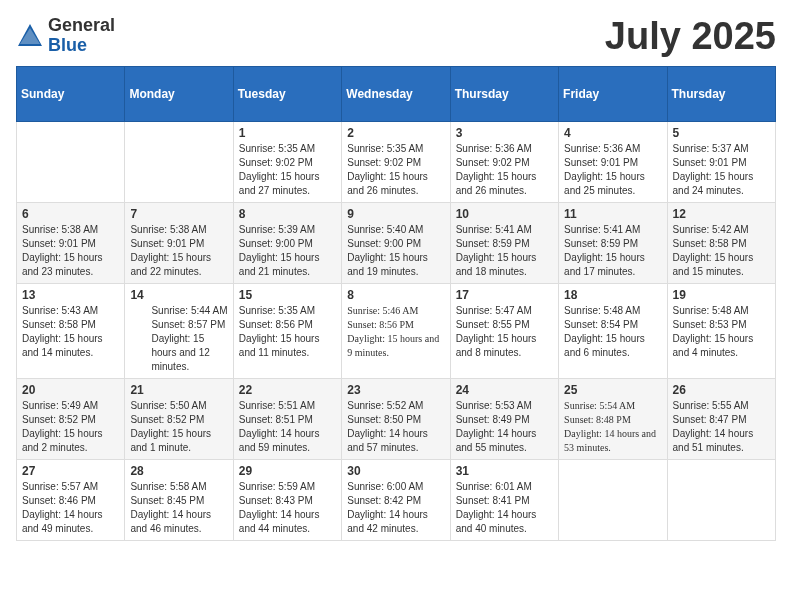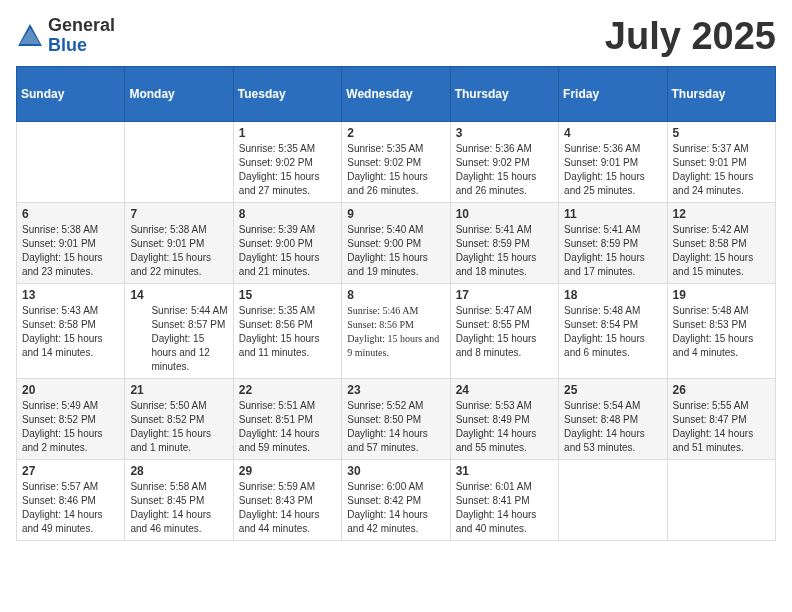--- a/index.html
+++ b/index.html
@@ -276,21 +276,21 @@
 Daylight: 14 hours and 57 minutes.</div>
         </td>
         <td>
           <span class="day-number">24</span>
           <div class="day-info" style="white-space: pre-line;">Sunrise: 5:53 AM
 Sunset: 8:49 PM
 Daylight: 14 hours and 55 minutes.</div>
         </td>
         <td>
           <span class="day-number">25</span>
-          <div class="day-info" style="white-space: pre-line;">Sunrise: 5:54 AM
+          <div class="day-info" style="white-space: pre-line; font-family: Liberation Serif, serif;">Sunrise: 5:54 AM
 Sunset: 8:48 PM
 Daylight: 14 hours and 53 minutes.</div>
         </td>
         <td>
           <span class="day-number">26</span>
           <div class="day-info" style="white-space: pre-line;">Sunrise: 5:55 AM
 Sunset: 8:47 PM
 Daylight: 14 hours and 51 minutes.</div>
         </td>
       </tr>

